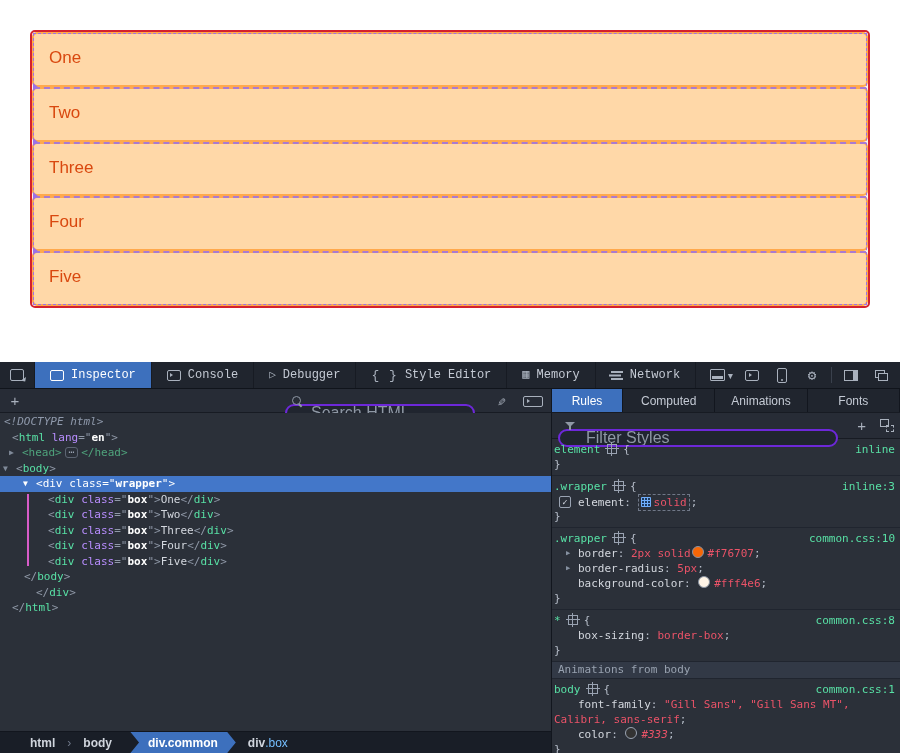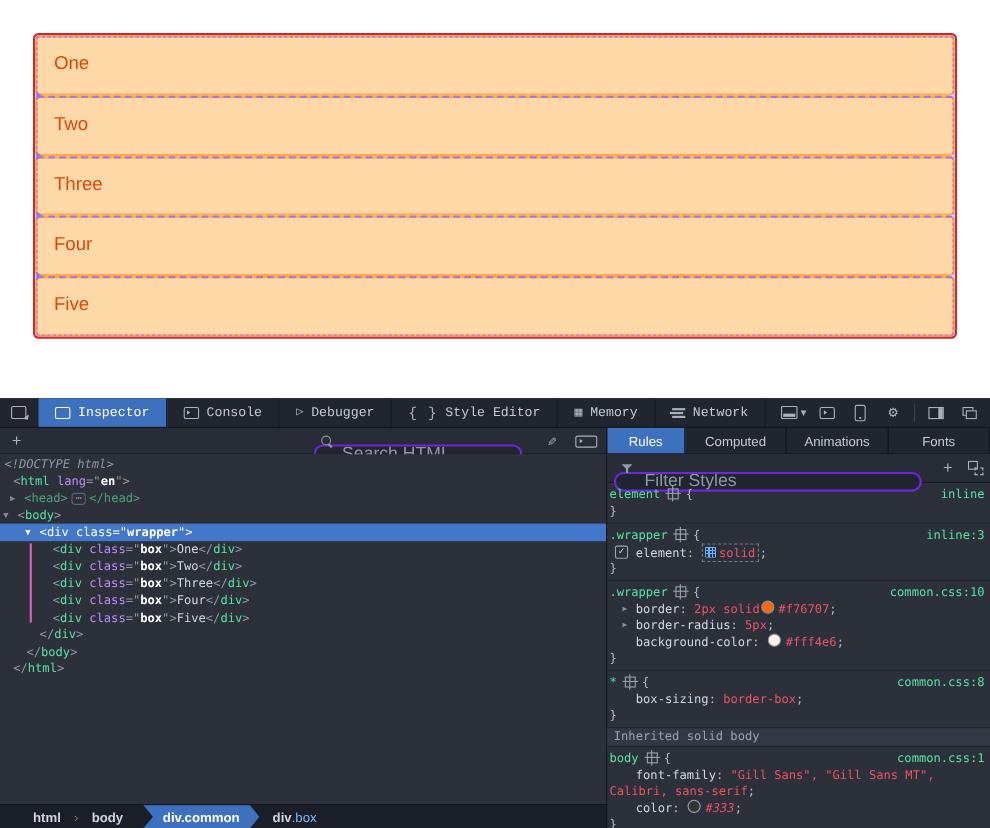--- a/index.html
+++ b/index.html
@@ -243,22 +243,22 @@
       <div class="mrow" style="padding-left: 4px;"><span class="c-doctype">&lt;!DOCTYPE html&gt;</span></div>
       <div class="mrow" style="padding-left: 12px;"><span class="c-punc">&lt;</span><span class="c-tag">html</span><span class="c-punc"> </span><span class="c-attr">lang</span><span class="c-punc">="</span><span class="c-val">en</span><span class="c-punc">"&gt;</span></div>
       <div class="mrow" style="padding-left: 22px;"><span class="twisty" style="left: 9px;">▶</span><span class="c-dim">&lt;head&gt;</span><span class="ellipsis-pill">⋯</span><span class="c-dim">&lt;/head&gt;</span></div>
       <div class="mrow" style="padding-left: 16px;"><span class="twisty" style="left: 3px;">▼</span><span class="c-punc">&lt;</span><span class="c-tag">body</span><span class="c-punc">&gt;</span></div>
       <div class="mrow selected" style="padding-left: 36px;"><span class="twisty" style="left: 23px;">▼</span><span class="c-punc">&lt;</span><span class="c-tag">div</span><span class="c-punc"> </span><span class="c-attr">class</span><span class="c-punc">="</span><span class="c-val">wrapper</span><span class="c-punc">"&gt;</span></div>
       <div class="mrow" style="padding-left: 48px;"><span class="c-punc">&lt;</span><span class="c-tag">div</span><span class="c-punc"> </span><span class="c-attr">class</span><span class="c-punc">="</span><span class="c-val">box</span><span class="c-punc">"&gt;</span><span class="c-text">One</span><span class="c-punc">&lt;/</span><span class="c-tag">div</span><span class="c-punc">&gt;</span></div>
       <div class="mrow" style="padding-left: 48px;"><span class="c-punc">&lt;</span><span class="c-tag">div</span><span class="c-punc"> </span><span class="c-attr">class</span><span class="c-punc">="</span><span class="c-val">box</span><span class="c-punc">"&gt;</span><span class="c-text">Two</span><span class="c-punc">&lt;/</span><span class="c-tag">div</span><span class="c-punc">&gt;</span></div>
       <div class="mrow" style="padding-left: 48px;"><span class="c-punc">&lt;</span><span class="c-tag">div</span><span class="c-punc"> </span><span class="c-attr">class</span><span class="c-punc">="</span><span class="c-val">box</span><span class="c-punc">"&gt;</span><span class="c-text">Three</span><span class="c-punc">&lt;/</span><span class="c-tag">div</span><span class="c-punc">&gt;</span></div>
       <div class="mrow" style="padding-left: 48px;"><span class="c-punc">&lt;</span><span class="c-tag">div</span><span class="c-punc"> </span><span class="c-attr">class</span><span class="c-punc">="</span><span class="c-val">box</span><span class="c-punc">"&gt;</span><span class="c-text">Four</span><span class="c-punc">&lt;/</span><span class="c-tag">div</span><span class="c-punc">&gt;</span></div>
       <div class="mrow" style="padding-left: 48px;"><span class="c-punc">&lt;</span><span class="c-tag">div</span><span class="c-punc"> </span><span class="c-attr">class</span><span class="c-punc">="</span><span class="c-val">box</span><span class="c-punc">"&gt;</span><span class="c-text">Five</span><span class="c-punc">&lt;/</span><span class="c-tag">div</span><span class="c-punc">&gt;</span></div>
+      <div class="mrow" style="padding-left: 24px;"><span class="c-punc">&lt;/</span><span class="c-tag">body</span><span class="c-punc">&gt;</span></div>
       <div class="mrow" style="padding-left: 36px;"><span class="c-punc">&lt;/</span><span class="c-tag">div</span><span class="c-punc">&gt;</span></div>
-      <div class="mrow" style="padding-left: 24px;"><span class="c-punc">&lt;/</span><span class="c-tag">body</span><span class="c-punc">&gt;</span></div>
       <div class="mrow" style="padding-left: 12px;"><span class="c-punc">&lt;/</span><span class="c-tag">html</span><span class="c-punc">&gt;</span></div>
       <div class="child-guide" style="top: 80.5px; height: 72.5px;"></div>
     </div>
 
   <div class="rules-pane">
     <div class="filter-row">
       <div class="filter-wrap">
         <span class="ic ic-funnel pill-icon" style="top:5px"></span>
         <input class="pill" readonly="" placeholder="Filter Styles" style="">
       </div>
@@ -282,21 +282,21 @@
           <div class="r-line p"><span class="expand-arrow">▶</span><span class="r-prop">border</span><span class="r-punc">: </span><span class="r-val">2px solid</span><span class="swatch" style="background: rgb(247, 103, 7);"></span><span class="r-val" style="margin-left: 0px;">#f76707</span><span class="r-punc">;</span></div>
           <div class="r-line p"><span class="expand-arrow">▶</span><span class="r-prop">border-radius</span><span class="r-punc">: </span><span class="r-val">5px</span><span class="r-punc">;</span></div>
           <div class="r-line p"><span class="r-prop">background-color</span><span class="r-punc">: </span><span class="swatch" style="background: rgb(255, 244, 230);"></span><span class="r-val" style="margin-left: 0px;">#fff4e6</span><span class="r-punc">;</span></div>
           <div class="r-line b"><span class="r-brace">}</span></div>
         </div>
         <div class="rule">
           <div class="rule-header"><span class="r-sel">*</span><span class="target-icon"></span><span class="r-brace">{</span><span class="r-link">common.css:8</span></div>
           <div class="r-line p"><span class="r-prop">box-sizing</span><span class="r-punc">: </span><span class="r-val">border-box</span><span class="r-punc">;</span></div>
           <div class="r-line b"><span class="r-brace">}</span></div>
         </div>
-        <div class="inherited-label">Inherited solid body</div>
+        <div class="inherited-label">Animations from body</div>
         <div class="rule">
           <div class="rule-header"><span class="r-sel">body</span><span class="target-icon"></span><span class="r-brace">{</span><span class="r-link">common.css:1</span></div>
           <div class="r-line p"><span class="r-prop">font-family</span><span class="r-punc">: </span><span class="r-val">"Gill Sans", "Gill Sans MT",</span></div>
           <div class="r-line w"><span class="r-val">Calibri, sans-serif</span><span class="r-punc">;</span></div>
           <div class="r-line p"><span class="r-prop">color</span><span class="r-punc">: </span><span class="swatch" style="background: rgb(51, 51, 51); border-color: rgb(154, 163, 178);"></span><span class="r-val" style="margin-left: 0px; font-style: italic;">#333</span><span class="r-punc">;</span></div>
           <div class="r-line b"><span class="r-brace">}</span></div>
         </div>
       </div>
   </div>
 

